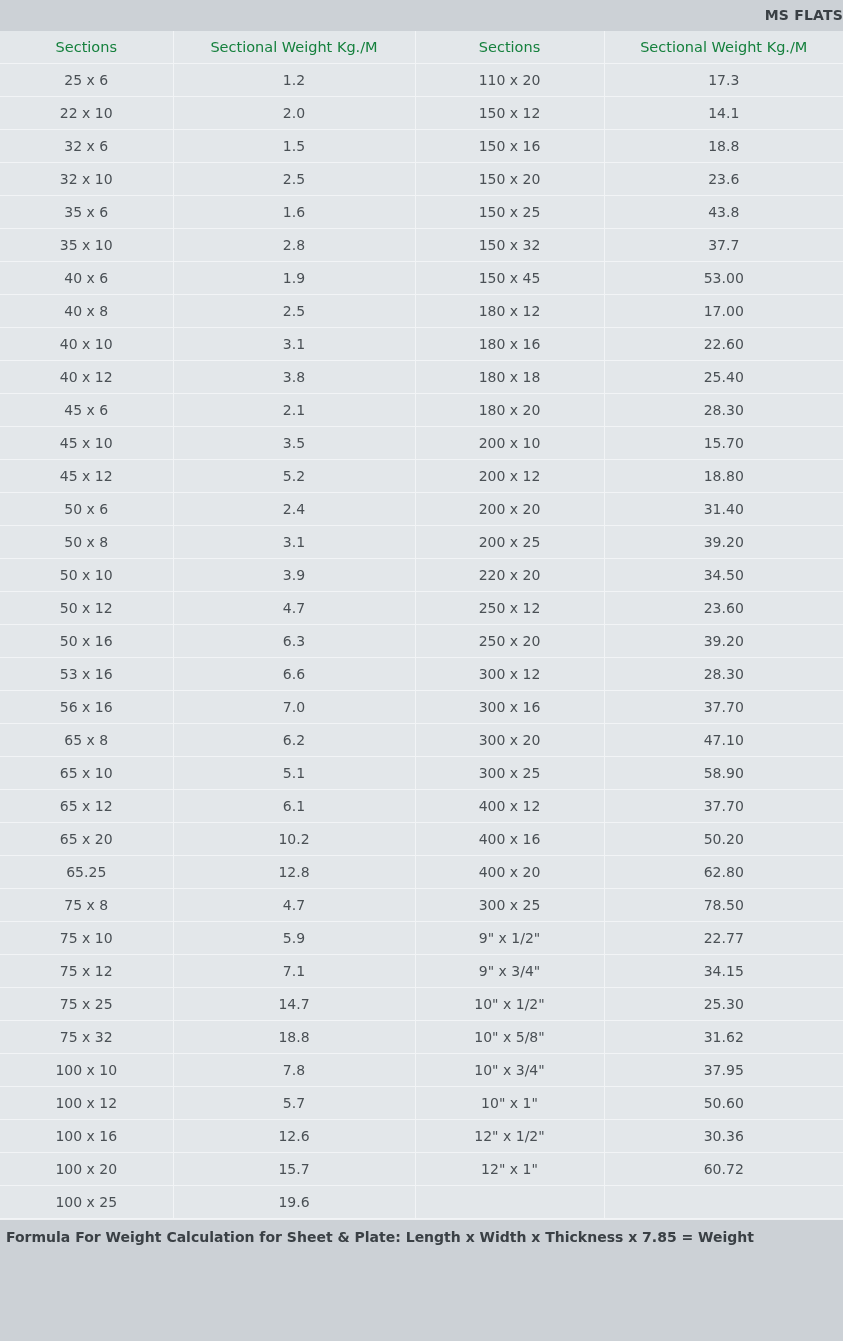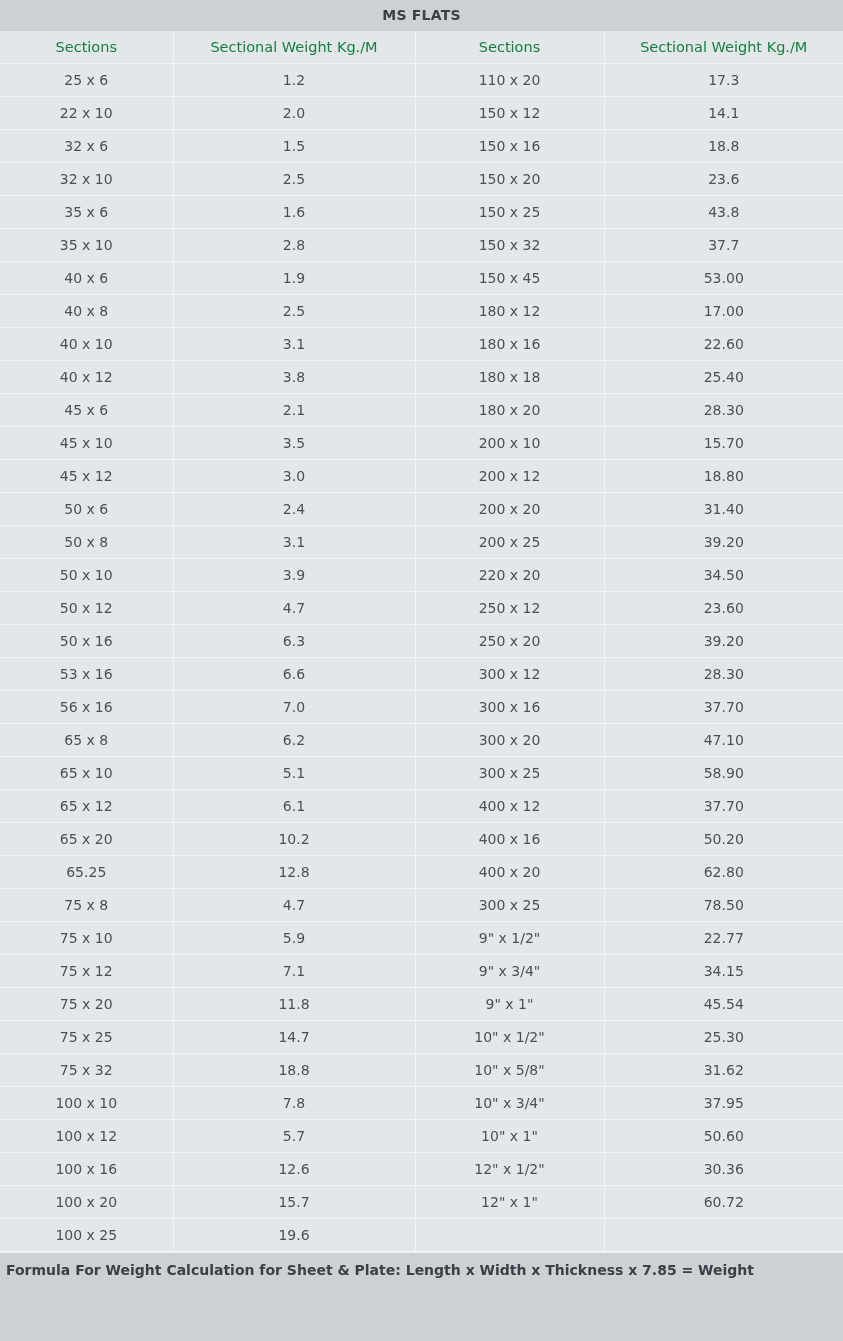--- a/index.html
+++ b/index.html
@@ -18,21 +18,21 @@
     width: 843px;
     height: 1341px;
     background: #ccd1d6;
     display: flex;
     flex-direction: column;
     box-sizing: border-box;
   }
   .title-band {
     height: 31px;
     line-height: 31px;
-    text-align: center;
+    text-align: right;
     font-size: 14px;
     font-weight: bold;
     color: #3a4045;
     background: #ccd1d6;
     letter-spacing: 0.2px;
   }
   table.flats {
     border-collapse: collapse;
     width: 843px;
     table-layout: fixed;
@@ -170,21 +170,21 @@
           <td>28.30</td>
         </tr>
         <tr>
           <td>45 x 10</td>
           <td>3.5</td>
           <td>200 x 10</td>
           <td>15.70</td>
         </tr>
         <tr>
           <td>45 x 12</td>
-          <td>3.0</td>
+          <td>5.2</td>
           <td>200 x 12</td>
           <td>18.80</td>
         </tr>
         <tr>
           <td>50 x 6</td>
           <td>2.4</td>
           <td>200 x 20</td>
           <td>31.40</td>
         </tr>
         <tr>
@@ -265,26 +265,20 @@
           <td>9" x 1/2"</td>
           <td>22.77</td>
         </tr>
         <tr>
           <td>75 x 12</td>
           <td>7.1</td>
           <td>9" x 3/4"</td>
           <td>34.15</td>
         </tr>
         <tr>
-          <td>75 x 20</td>
-          <td>11.8</td>
-          <td>9" x 1"</td>
-          <td>45.54</td>
-        </tr>
-        <tr>
           <td>75 x 25</td>
           <td>14.7</td>
           <td>10" x 1/2"</td>
           <td>25.30</td>
         </tr>
         <tr>
           <td>75 x 32</td>
           <td>18.8</td>
           <td>10" x 5/8"</td>
           <td>31.62</td>

